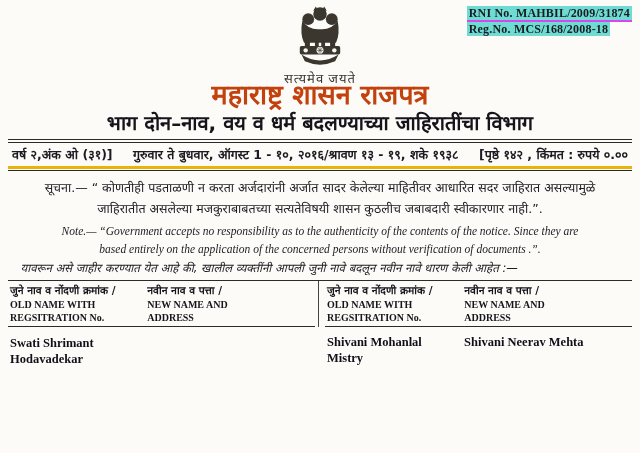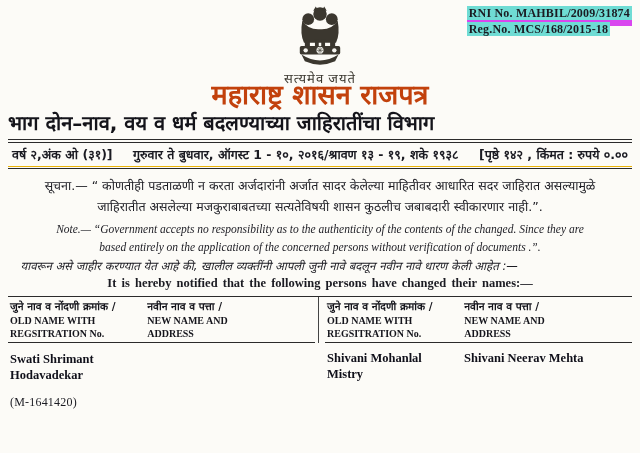--- a/index.html
+++ b/index.html
@@ -15,44 +15,44 @@
     box-sizing:border-box;
     padding:4px 8px 0 8px;
   }
   
   .reg-block{
     position:absolute;top:5px;right:8px;
     font-weight:bold;font-size:12px;line-height:1.35;
     letter-spacing:.2px;white-space:nowrap;
   }
   .hl{background:#6fdcd4;padding:0 2px;}
-  .rni-underline{border-bottom:6px solid #d946ef;padding-bottom:0px;}
+  .rni-underline{border-bottom:2px solid #d946ef;padding-bottom:0px;}
   
   .emblem-wrap{width:100%;text-align:center;height:76px;}
   .emblem-wrap svg{display:inline-block;}
   .emblem-caption{font-size:13px;color:#3a372f;letter-spacing:1px;margin-top:-3px;}
   
   .title{
     text-align:center;font-weight:bold;font-size:27px;line-height:1.05;
     font-family:"DejaVu Sans","Liberation Serif",serif;
     color:#c2410c;margin-top:1px;
   }
   .subtitle{
-    text-align:left;font-weight:bold;font-size:20px;line-height:1.15;
+    text-align:center;font-weight:bold;font-size:20px;line-height:1.15;
     font-family:"DejaVu Sans","Liberation Serif",serif;
     color:#14141a;margin-top:3px;
   }
   
   .issue-bar{
     margin-top:4px;
     border-top:1.5px solid #2b2b2b;border-bottom:1.5px solid #2b2b2b;
     padding:1.5px 0;
   }
   .issue-inner{
-    border-top:1px solid #2b2b2b;border-bottom:1px solid #eab308;
+    border-top:1px solid #2b2b2b;border-bottom:3px solid #eab308;
     display:flex;justify-content:space-between;align-items:center;
     font-weight:bold;font-size:12.5px;
     font-family:"DejaVu Sans","Liberation Serif",serif;
     padding:3px 4px;
   }
   
   .notice-mr{
     margin:7px auto 0 auto;width:90%;
     font-size:12.5px;line-height:1.65;text-align:center;
     font-family:"DejaVu Sans","Liberation Serif",serif;
@@ -94,21 +94,21 @@
   .p-addr{font-size:12px;line-height:1.3;margin-top:12px;overflow-wrap:break-word;}
   .row-a{min-height:80px;flex-direction:column;}
 </style>
 </head>
 <body>
 
 <div class="page">
 
   <div class="reg-block">
     <div><span class="hl rni-underline">RNI No. MAHBIL/2009/31874</span></div>
-    <div><span class="hl">Reg.No. MCS/168/2015-18</span></div>
+    <div><span class="hl">Reg.No. MCS/168/2008-18</span></div>
   </div>
 
   <div class="emblem-wrap">
     <svg width="60" height="64" viewBox="0 0 70 76" aria-hidden="true">
       <g fill="#3b372f">
         <circle cx="35" cy="12" r="8"></circle>
         <path d="M30 3 L33 8 L27 8 Z"></path>
           <path d="M40 3 L43 8 L37 8 Z"></path>
         <circle cx="21" cy="18" r="7"></circle>
         <circle cx="49" cy="18" r="7"></circle>
@@ -138,23 +138,22 @@
 
   <div class="issue-bar">
     <div class="issue-inner">
       <span>वर्ष २,अंक ओ (३१)]</span>
       <span>गुरुवार ते बुधवार, ऑगस्ट 1 - १०, २०१६/श्रावण १३ - १९, शके १९३८</span>
       <span>[पृष्ठे १४२ , किंमत : रुपये ०.००</span>
     </div>
   </div>
 
   <div class="notice-mr">सूचना.— “ कोणतीही पडताळणी न करता अर्जदारांनी अर्जात सादर केलेल्या माहितीवर आधारित सदर जाहिरात असल्यामुळे जाहिरातीत असलेल्या मजकुराबाबतच्या सत्यतेविषयी शासन कुठलीच जबाबदारी स्वीकारणार नाही.”.</div>
-  <div class="note-en">Note.— “Government accepts no responsibility as to the authenticity of the contents of the changed. Since they are  based entirely on the application of the concerned persons without verification of documents .”.</div>
+  <div class="note-en">Note.— “Government accepts no responsibility as to the authenticity of the contents of the notice. Since they are  based entirely on the application of the concerned persons without verification of documents .”.</div>
   <div class="decl-mr">यावरून असे जाहीर करण्यात येत आहे की, खालील व्यक्तींनी आपली जुनी नावे बदलून नवीन नावे धारण केली आहेत  :—</div>
-  <div class="decl-en">It is hereby notified that the following persons have changed their names:—</div>
 
   <div class="table-rule"></div>
 
   <div class="names-table">
     <div class="pair-divider"></div>
 
     <div class="pair">
       <div class="hdr-row">
         <div class="hdr-cell hdr-old">
           <div class="dev">जुने नाव व नोंदणी क्रमांक /</div>
@@ -165,21 +164,20 @@
           <div class="dev">नवीन नाव व पत्ता /</div>
           <div>NEW NAME AND</div>
           <div>ADDRESS</div>
         </div>
       </div>
       <div class="hdr-underline"></div>
 
       <div class="body-row row-a">
         <div class="cell-old">
           <div class="p-name">Swati Shrimant Hodavadekar</div>
-          <div class="p-reg">(M-1641420)</div>
         </div>
       </div>
 
     </div>
 
     <div class="pair">
       <div class="hdr-row">
         <div class="hdr-cell hdr-old">
           <div class="dev">जुने नाव व नोंदणी क्रमांक /</div>
           <div>OLD NAME WITH</div>

